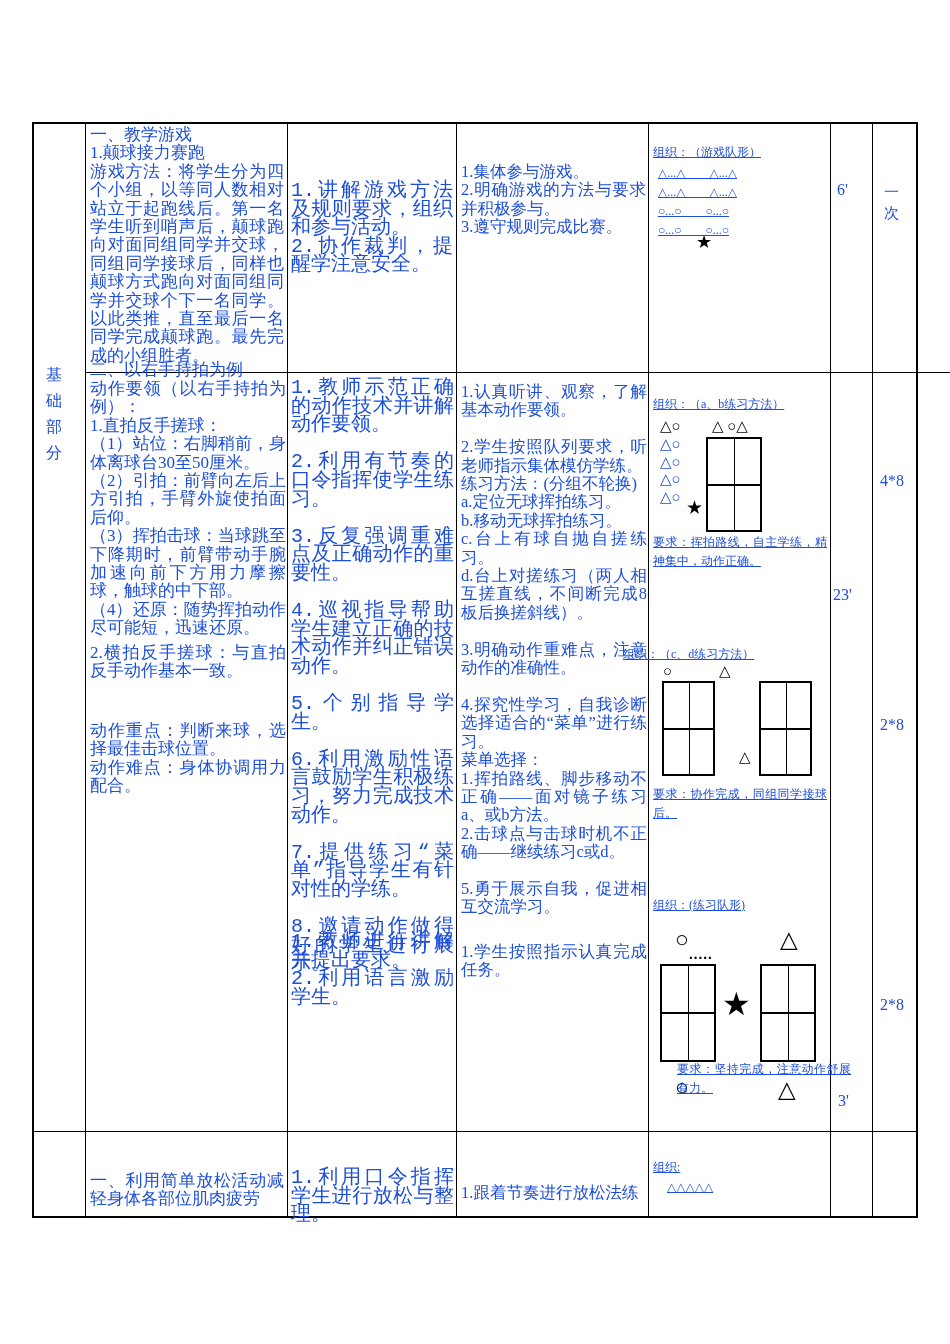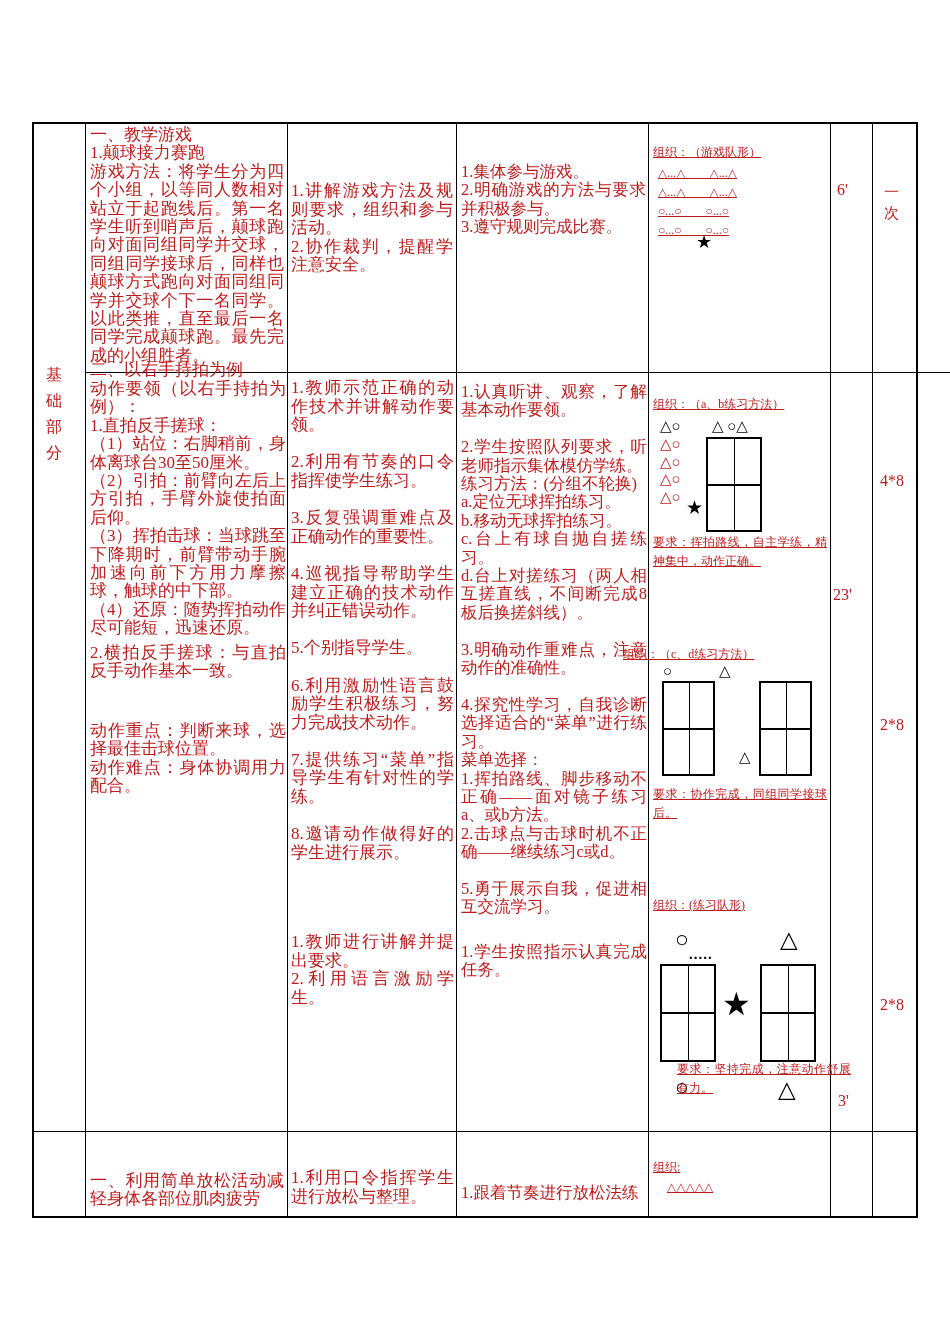--- a/index.html
+++ b/index.html
@@ -4,25 +4,25 @@
 <style>
   html,body{margin:0;padding:0;background:#fff;}
   .page{position:relative;width:950px;height:1344px;background:#fff;overflow:hidden;
         font-family:"Liberation Serif","DejaVu Serif",serif;color:#000;}
   
   .frame{position:absolute;left:32px;top:122px;width:886px;height:1096px;
          border:2px solid #000;box-sizing:border-box;}
   .vl{position:absolute;top:122px;height:1096px;width:1px;background:#000;}
   .hl{position:absolute;height:1px;background:#000;}
   
-  .blk{position:absolute;color:#b91c1c;}
+  .blk{position:absolute;color:#1d4ed8;}
   .pre{white-space:pre-line;}
   .just{text-align:justify;text-justify:inter-ideograph;}
   .c2{font-size:17px;line-height:18.4px;}
-  .c3{font-size:17px;line-height:18.6px;}
+  .c3{font-size:20px;line-height:18.6px;font-family:Liberation Mono, monospace;}
   .c4{font-size:16.5px;line-height:18.4px;}
   .c5{font-size:12px;line-height:19px;text-decoration:underline;}
   .num{font-size:16px;line-height:18px;}
   .vtext{word-break:break-all;font-size:16px;line-height:26px;}
   .vcount{word-break:break-all;font-size:15px;line-height:21px;}
   .shape{position:absolute;font-size:15px;line-height:16px;}
   .shape-big{position:absolute;font-size:23px;line-height:24px;}
   
   .tt{position:absolute;border:2px solid #000;background:#fff;box-sizing:border-box;}
   .tt::before{content:"";position:absolute;left:50%;top:0;bottom:0;width:1px;background:#000;}

